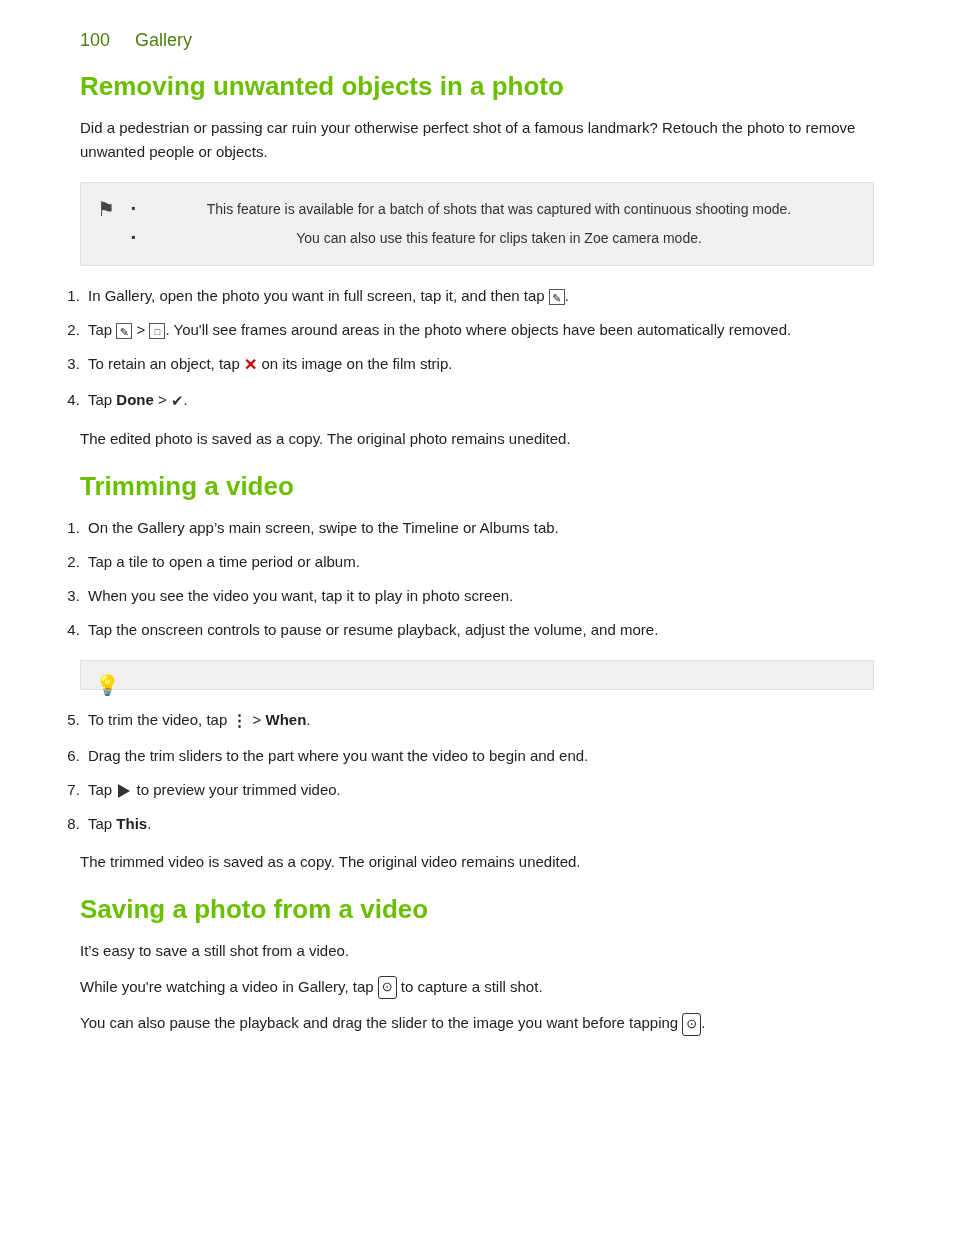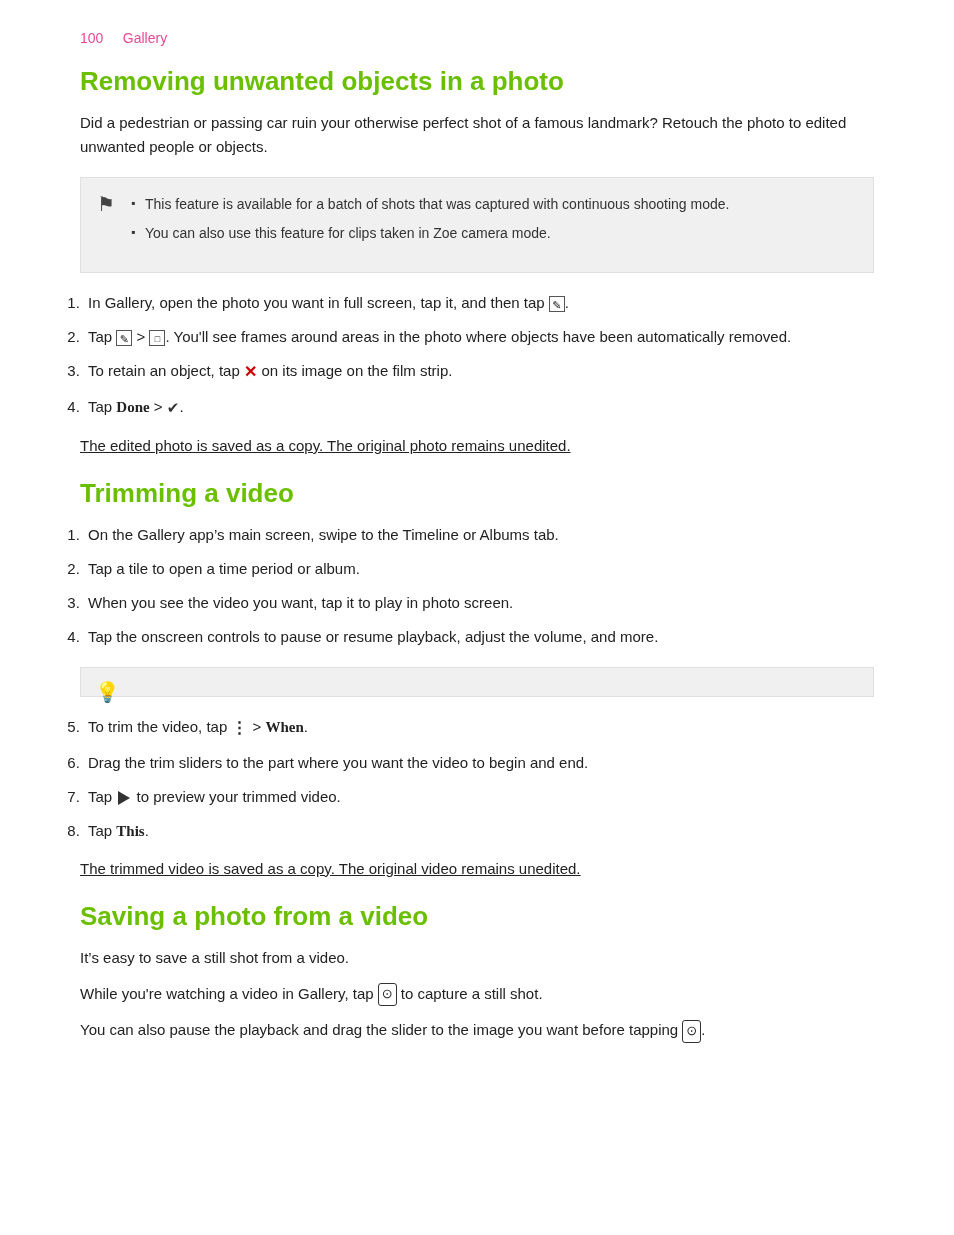--- a/index.html
+++ b/index.html
@@ -6,22 +6,22 @@
     body {
       background: #fff;
       font-family: Arial, Helvetica, sans-serif;
       font-size: 15px;
       color: #222;
       width: 954px;
       min-height: 1235px;
       padding: 30px 80px 40px 80px;
     }
     .page-header {
-      font-size: 14px;
-      color: #ec4899;
+      font-size: 18px;
+      color: #4d7c0f;
       margin-bottom: 16px;
     }
     h2 {
       color: #6abf00;
       font-size: 26px;
       font-weight: bold;
       margin-bottom: 14px;
       margin-top: 20px;
     }
     p {
@@ -39,30 +39,31 @@
     .note-box .note-icon {
       position: absolute;
       left: 16px;
       top: 14px;
       font-size: 20px;
       color: #444;
     }
     .note-box ul {
       list-style: none;
       padding: 0;
+      text-align: center;
     }
     .note-box ul li {
       padding-left: 14px;
       position: relative;
       margin-bottom: 8px;
       line-height: 1.5;
       color: #333;
       font-size: 14px;
     }
-    .note-box ul li:last-child { margin-bottom: 12px; }
+    .note-box ul li:last-child { margin-bottom: 0; }
     .note-box ul li::before {
       content: "▪";
       position: absolute;
       left: 0;
       top: 0;
       color: #333;
       font-size: 12px;
     }
     .tip-box {
       background: #f0f0f0;
@@ -89,21 +90,20 @@
     }
     ol li {
       margin-bottom: 10px;
       line-height: 1.6;
       color: #222;
       font-size: 15px;
       padding-left: 4px;
     }
     ol li strong {
       font-weight: bold;
-      font-family: Liberation Serif, serif;
     }
     .icon-edit {
       border: 1.5px solid #555;
       width: 16px;
       height: 16px;
       display: inline-block;
       vertical-align: middle;
       position: relative;
       font-size: 10px;
       text-align: center;
@@ -148,38 +148,37 @@
       vertical-align: middle;
       border: 1.5px solid #555;
       width: 16px;
       height: 12px;
       font-size: 9px;
       text-align: center;
       line-height: 12px;
     }
     .section-closer {
       margin-bottom: 6px;
-      text-decoration: underline;
     }
     .flag-icon {
       font-size: 22px;
       color: #555;
     }
   </style>
 </head>
 <body>
 
 <div class="page-header">
   <span>100</span>
   &nbsp;&nbsp;&nbsp;
   <span>Gallery</span>
 </div>
 
 <h2>Removing unwanted objects in a photo</h2>
-<p>Did a pedestrian or passing car ruin your otherwise perfect shot of a famous landmark? Retouch the photo to edited unwanted people or objects.</p>
+<p>Did a pedestrian or passing car ruin your otherwise perfect shot of a famous landmark? Retouch the photo to remove unwanted people or objects.</p>
 
 <div class="note-box">
   <span class="note-icon flag-icon">⚑</span>
   <ul>
     <li>This feature is available for a batch of shots that was captured with continuous shooting mode.</li>
     <li>You can also use this feature for clips taken in Zoe camera mode.</li>
   </ul>
 </div>
 
 <ol>

